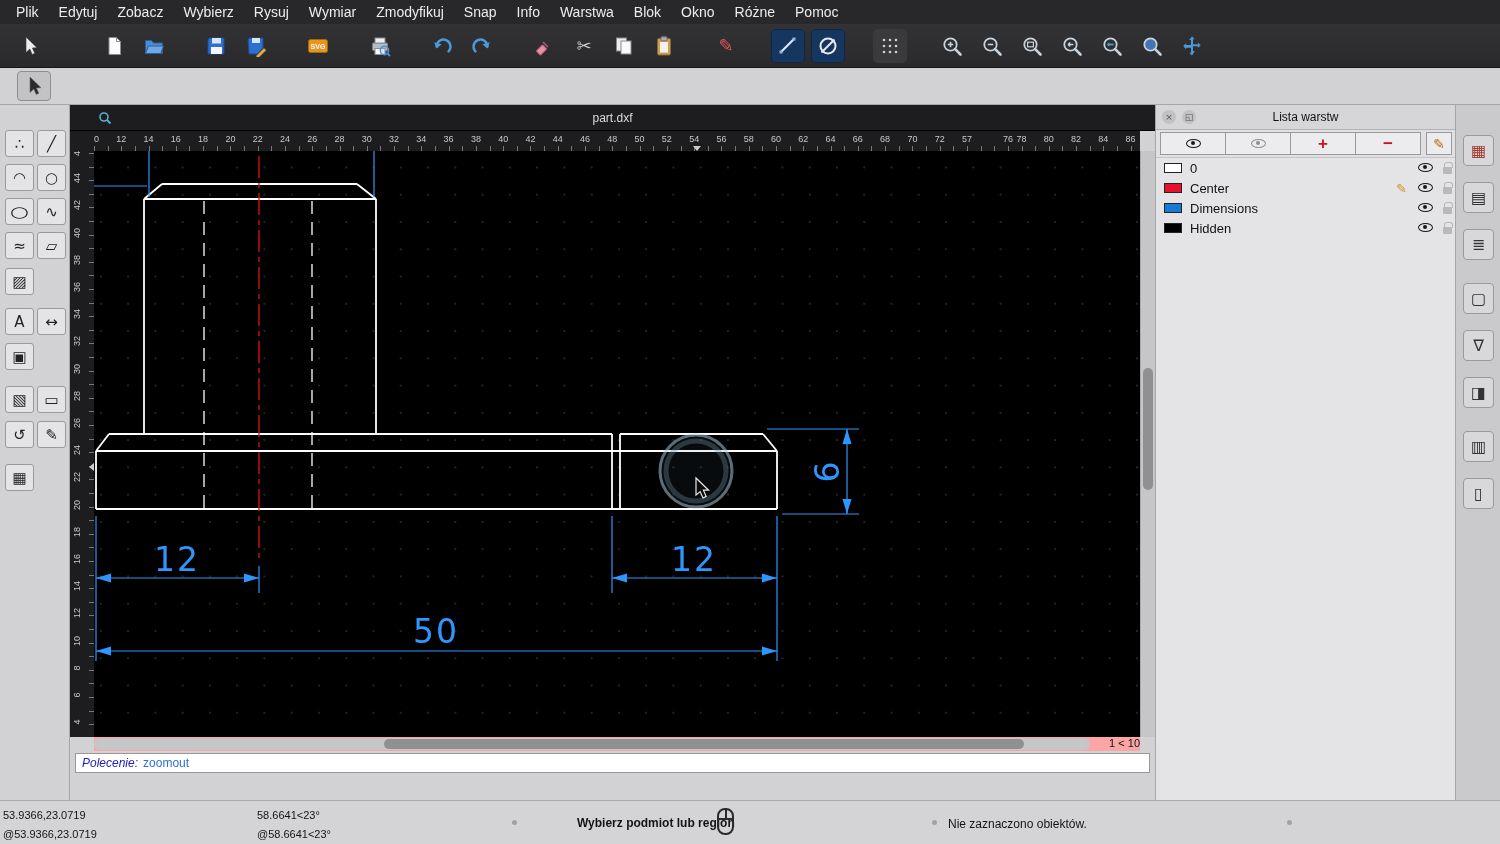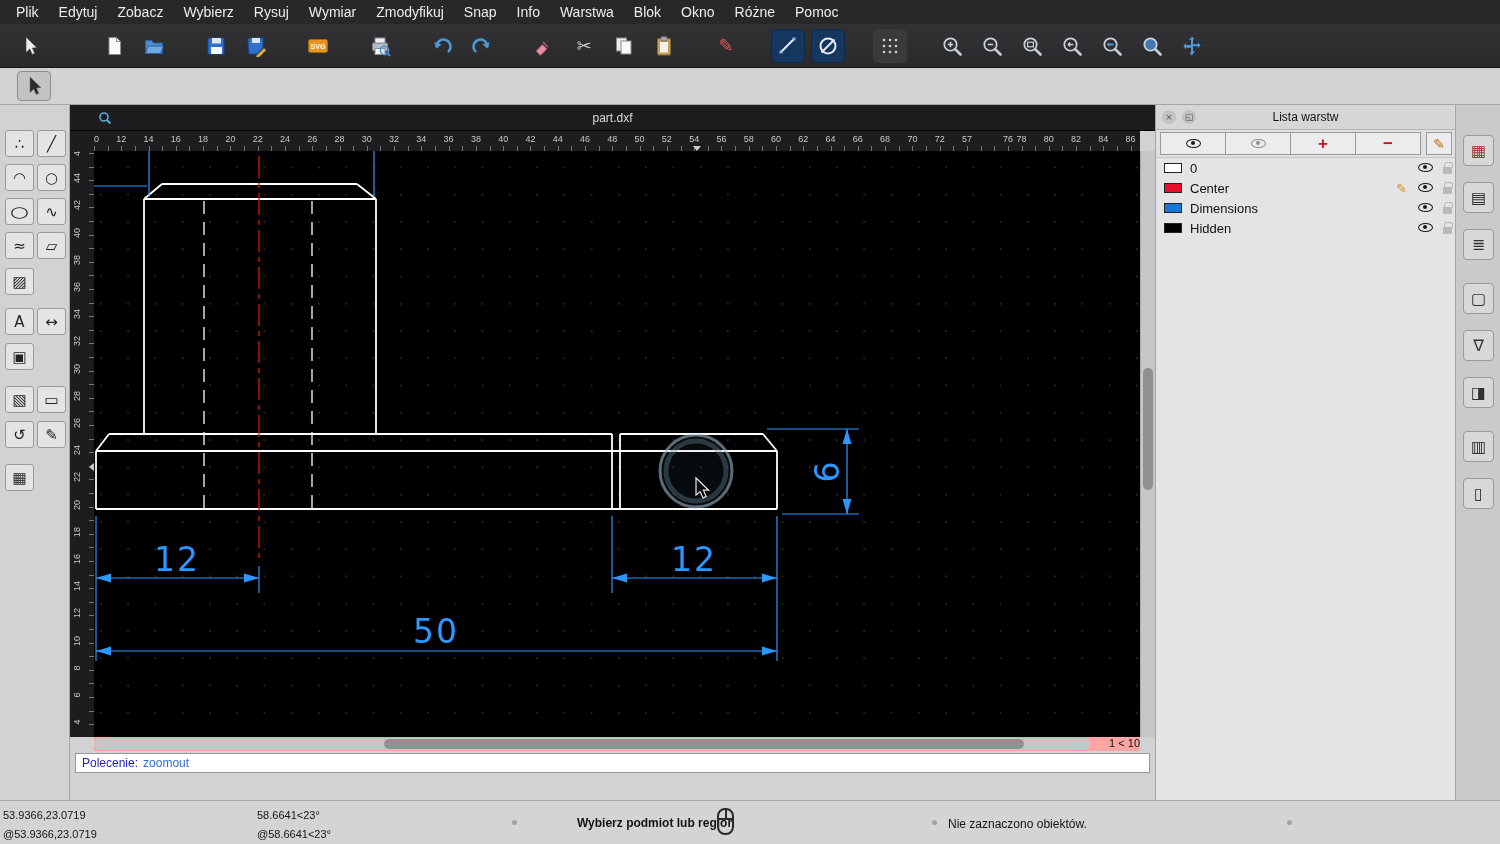--- a/index.html
+++ b/index.html
@@ -42,21 +42,21 @@
   .vmarker{position:absolute;right:0;width:0;height:0;border-top:4px solid transparent;border-bottom:4px solid transparent;border-right:5px solid #cccccc}
   #canvas{position:absolute;left:24px;top:46px;width:1046px;height:586px;background-color:#000;background-image:radial-gradient(circle,#242424 1px,transparent 1.4px);background-size:27.28px 27.28px;background-position:-6.8px 2.8px}
   #canvas svg{position:absolute;left:0;top:0}
   .vscroll{position:absolute;left:1070px;top:46px;width:15px;height:586px;background:#c6c6c8;border-left:1px solid #ababad}
   .vthumb{position:absolute;left:2px;top:217px;width:10px;height:122px;background:#909092;border-radius:5px}
   .hscrollrow{position:absolute;left:24px;top:632px;width:1046px;height:14px;background:#fca5a5}
   .htrack{position:absolute;left:0;top:1px;width:996px;height:12px;background:#c6c6c8;border-radius:6px}
   .hthumb{position:absolute;left:290px;top:1px;width:640px;height:10px;background:#909092;border-radius:5px}
   .gridstatus{position:absolute;right:0px;top:0px;font-size:11px;color:#111}
   .cmdhist{position:absolute;left:5px;top:648px;width:1075px;height:20px;background:#fff;border:1px solid #98989a;font-size:12px;line-height:18px;padding-left:6px}
-  .cmdlabel{color:#2222bb;}
+  .cmdlabel{color:#2222bb;font-style:italic}
   .cmdval{color:#2d6fd6;margin-left:5px}
   .cmdprompt{position:absolute;left:5px;top:670px;width:1075px;height:22px;background:#fff;border:1px solid #98989a;font-size:12px;display:flex;align-items:center;padding-left:6px;color:#111}
   .kbd-btn{width:20px;height:18px;border:1px solid #999;background:#ececee;margin-right:2px;font-size:12px;display:flex;align-items:center;justify-content:center;font-family:"DejaVu Sans",sans-serif;cursor:pointer}
 
   
   #layerpanel{position:absolute;left:1155px;top:105px;width:300px;height:695px;background:#e4e4e6;border-left:1px solid #a6a6a6}
   .lp-header{height:25px;position:relative;background:#d6d6d8;border-bottom:1px solid #b4b4b6;display:flex;align-items:center;justify-content:center;font-size:12px;color:#111}
   .lp-circle{position:absolute;top:5px;width:14px;height:14px;border-radius:50%;background:#c2c2c4;color:#55555a;font-size:9px;display:flex;align-items:center;justify-content:center;cursor:pointer;font-family:"DejaVu Sans",sans-serif}
   .lp-tools{position:relative;height:28px;border-bottom:1px solid #c6c6c8;background:#e0e0e2}
   .lp-tbtn{position:absolute;top:2px;height:23px;background:#ececee;border:1px solid #9a9a9c;display:flex;align-items:center;justify-content:center;cursor:pointer}

